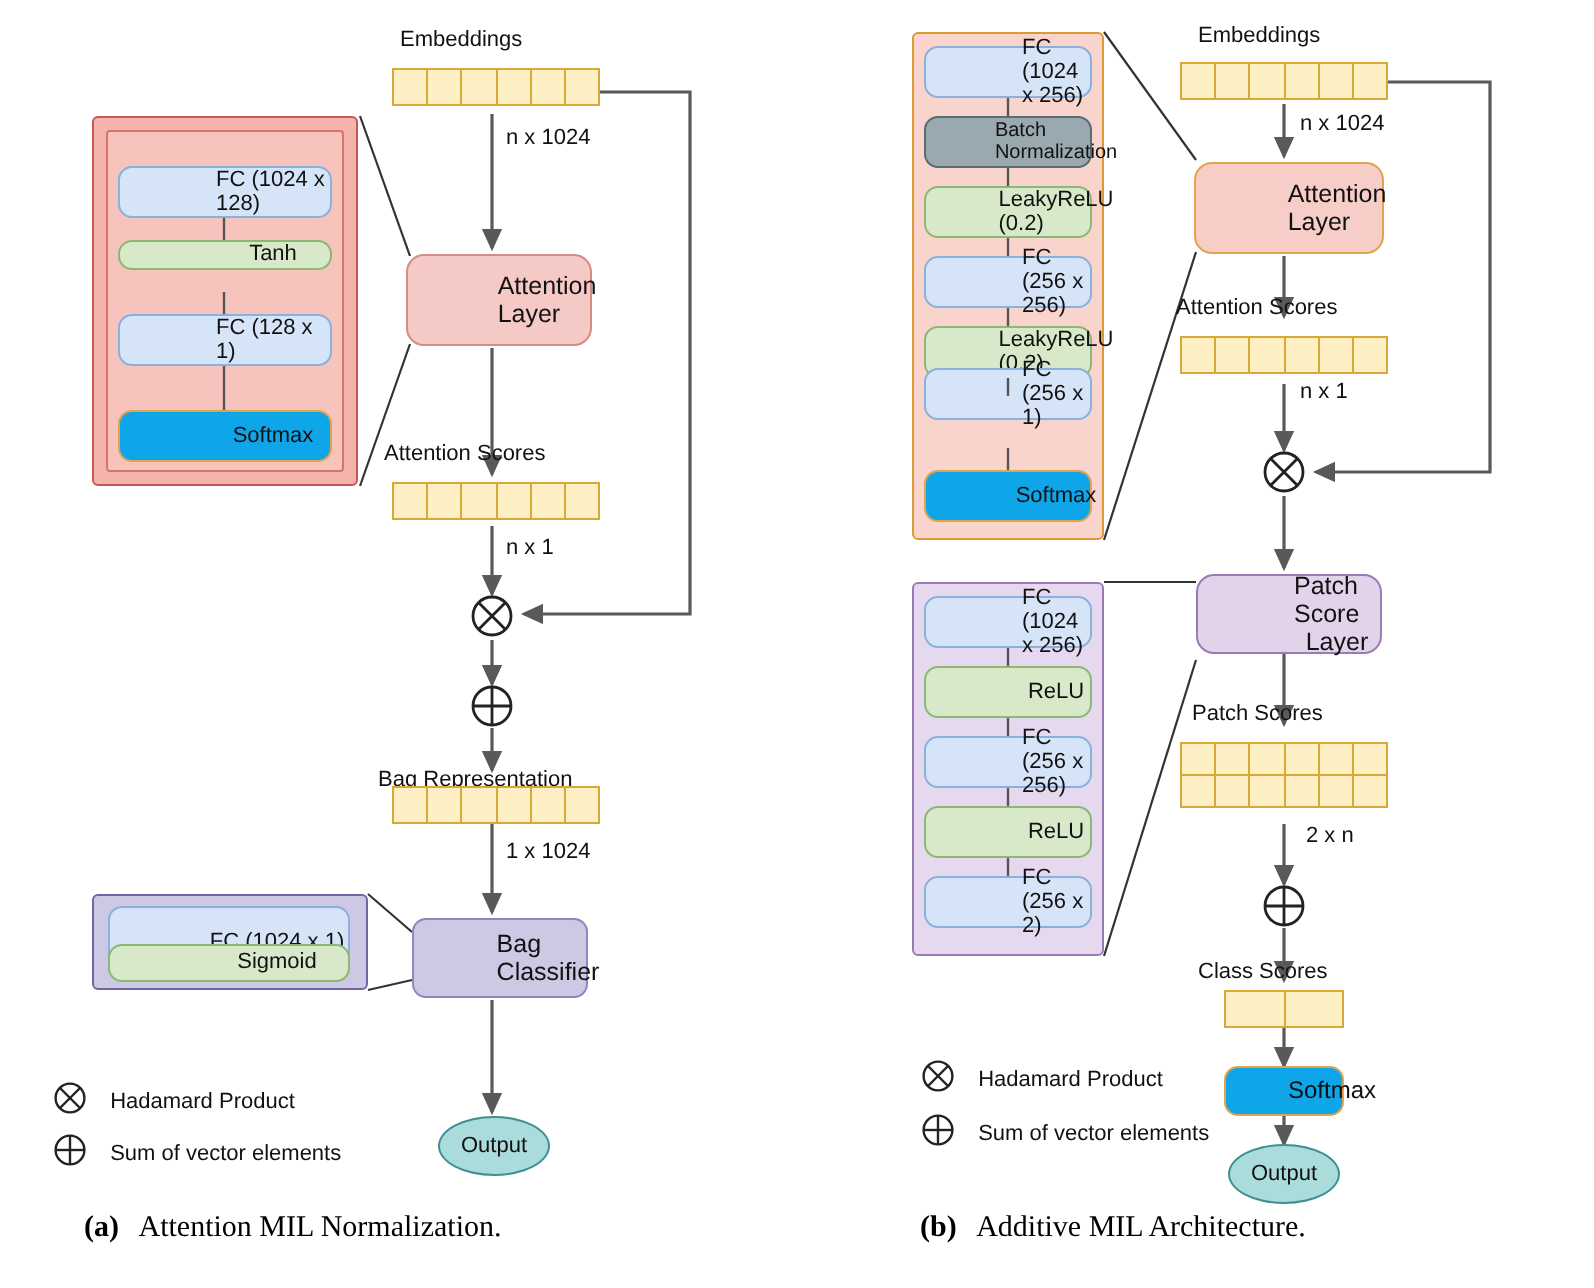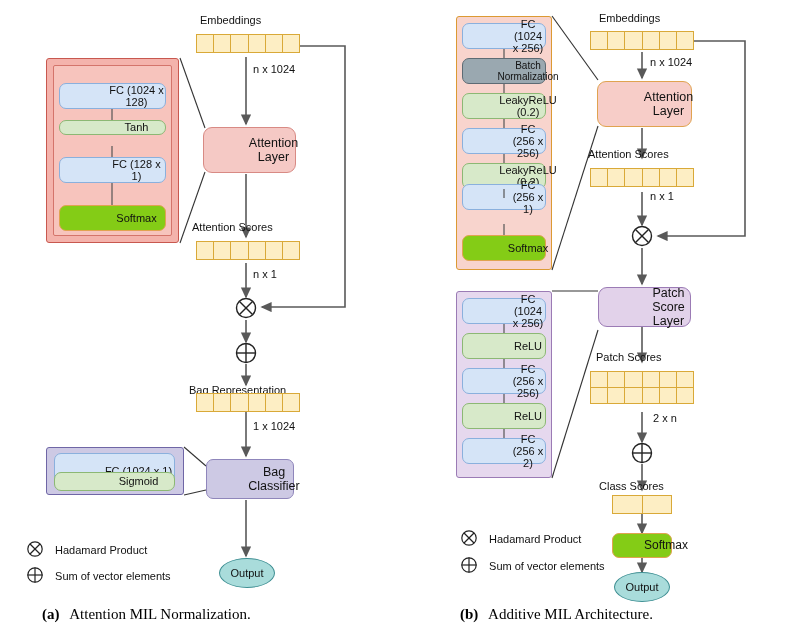--- a/index.html
+++ b/index.html
@@ -4,27 +4,27 @@
 <style>
   html,body{margin:0;padding:0;background:#ffffff;}
   body{width:797px;height:644px;position:relative;overflow:hidden;
        font-family:"Liberation Sans","DejaVu Sans",sans-serif;color:#111;}
   .panel{position:absolute;top:0;height:644px;}
   #panel-a{left:0;width:400px;}
   #panel-b{left:400px;width:397px;}
   svg.wires{position:absolute;left:0;top:0;overflow:visible;}
 
   .node{position:absolute;box-sizing:border-box;display:flex;align-items:center;
-        justify-content:center;text-align:center;line-height:1.12;padding-left:48px;}
+        justify-content:center;text-align:left;line-height:1.12;padding-left:48px;}
 
   
   .blk{border-radius:7px;border:1px solid;font-size:11px;}
   .blk.fc    {background:#d5e4f7;border-color:#8ab0dd;color:#111;}
   .blk.act   {background:#d7e9c9;border-color:#8cb874;color:#111;}
-  .blk.soft  {background:#84cc16;border-color:#e0a350;color:#111;}
+  .blk.soft  {background:#0ea5e9;border-color:#e0a350;color:#111;}
   .blk.bn    {background:#9aa8b0;border-color:#5d6b74;color:#111;}
   .blk.att   {background:#f5c9c5;border-color:#d88a84;color:#111;font-size:12.5px;}
   .blk.attB  {background:#f7cdc8;border-color:#e0a350;color:#111;font-size:12.5px;}
   .blk.bag   {background:#cdc9e4;border-color:#8f86bb;color:#111;font-size:12.5px;}
   .blk.patch {background:#e2d2ea;border-color:#9b7bb5;color:#111;font-size:12.5px;}
 
   
   .grp{position:absolute;box-sizing:border-box;}
   .grp.redOuter{background:#f4b3ac;border:1.6px solid #c8584f;}
   .grp.redInner{background:#f7c4bd;border:1.3px solid #d4746b;}

